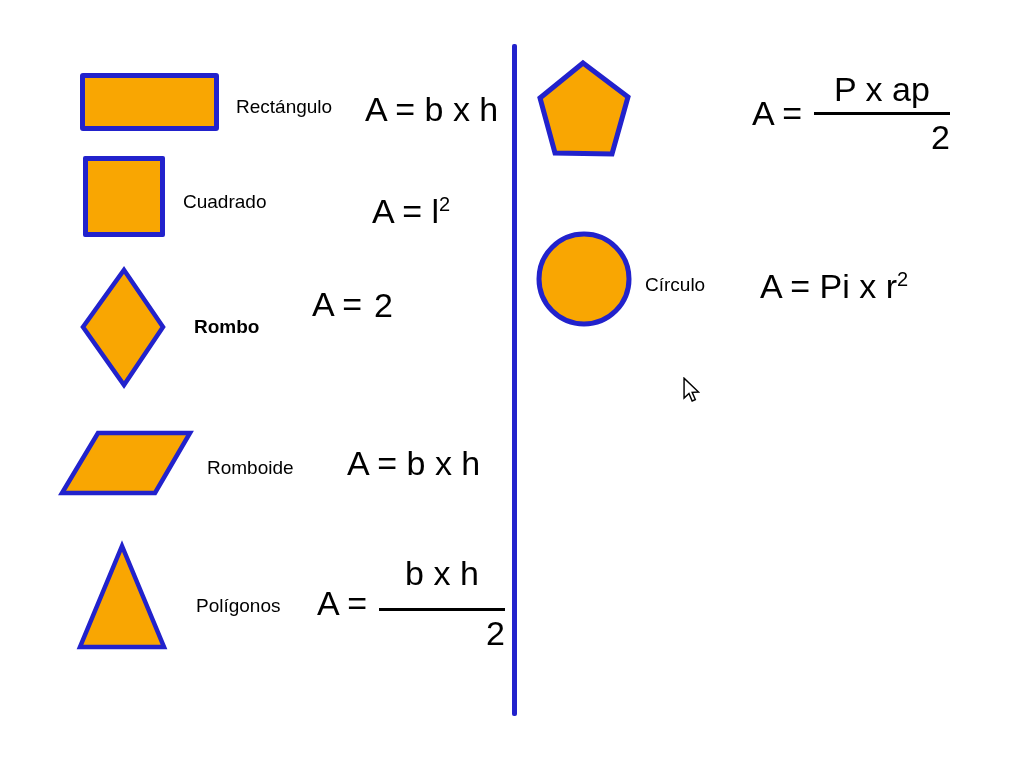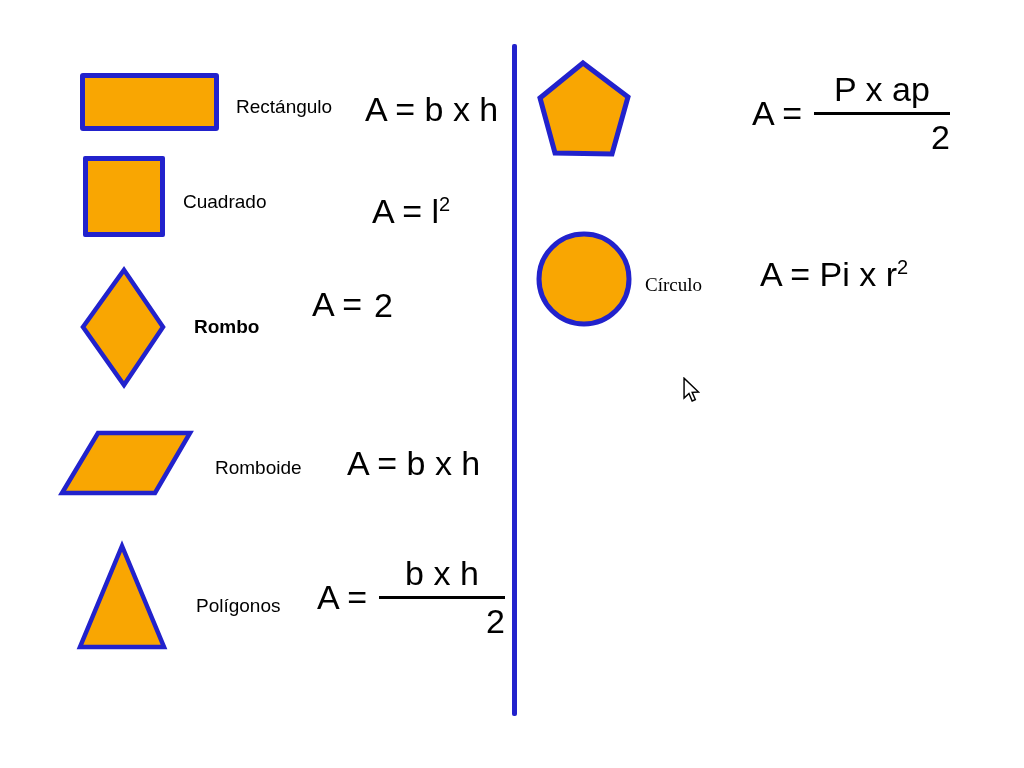--- a/index.html
+++ b/index.html
@@ -70,36 +70,36 @@
   }
   .frac {
     display: inline-block;
     text-align: right;
   }
   .frac .num {
     display: block;
     border-bottom: 3px solid var(--text, #000000);
     padding: 0 12px 3px 12px;
   }
-  .frac .num.wide { padding: 0 26px 3px 26px; }
+  .frac .num.wide { padding: 0 26px 15px 26px; }
   .frac .num.medium { padding: 0 20px 3px 20px; }
   .frac .den { display: block; padding-top: 2px; }
 
   .label-rect      { left: 236px; top: 96px; }
   .label-square    { left: 183px; top: 191px; }
   .label-rombo     { left: 194px; top: 316px; font-weight: bold; }
-  .label-romboide  { left: 215px; top: 457px; }
+  .label-romboide  { left: 207px; top: 457px; }
   .label-triangulo { left: 196px; top: 595px; }
   .label-poligonos { left: 647px; top: 100px; }
-  .label-circulo   { left: 645px; top: 274px; font-family: Liberation Serif, serif; }
+  .label-circulo   { left: 645px; top: 274px; }
 
   .formula-rect     { left: 365px; top: 89px; }
   .formula-square   { left: 372px; top: 191px; }
   .formula-romboide { left: 347px; top: 443px; }
-  .formula-circle   { left: 760px; top: 254px; text-align: right; }
+  .formula-circle   { left: 760px; top: 266px; text-align: right; }
   .frac-rombo       { left: 312px; top: 283px; }
   .frac-triangulo   { left: 317px; top: 553px; }
   .frac-poligonos   { left: 752px; top: 69px; }
 
   .svg-rombo     { left: 79px;  top: 266px; }
   .svg-romboide  { left: 52px;  top: 428px; }
   .svg-triangulo { left: 74px;  top: 540px; }
   .svg-pentagono { left: 532px; top: 55px; }
   .svg-circulo   { left: 534px; top: 229px; }
 

